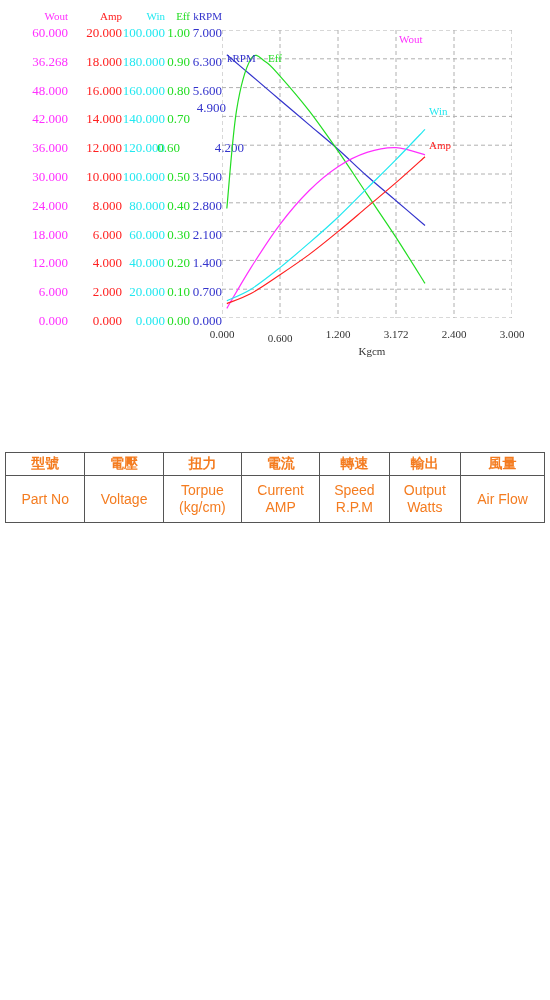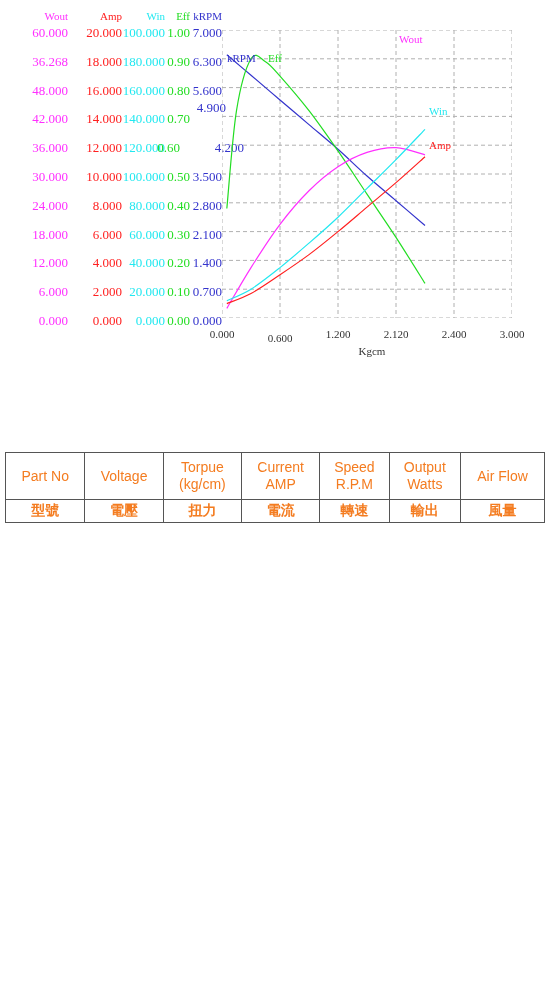--- a/index.html
+++ b/index.html
@@ -136,46 +136,46 @@
   <div class="curve-label c-krpm" style="left:227px;top:52px;">kRPM</div>
   <div class="curve-label c-eff" style="left:268px;top:52px;">Eff</div>
   <div class="curve-label c-wout" style="left:399px;top:33px;">Wout</div>
   <div class="curve-label c-win" style="left:429px;top:105px;">Win</div>
   <div class="curve-label c-amp" style="left:429px;top:139px;">Amp</div>
 
   <div id="xticks">
       <div class="xtick" style="left: 192px; top: 328px;">0.000</div>
       <div class="xtick" style="left: 250px; top: 332px;">0.600</div>
       <div class="xtick" style="left: 308px; top: 328px;">1.200</div>
-      <div class="xtick" style="left: 366px; top: 328px;">2.120</div>
+      <div class="xtick" style="left: 366px; top: 328px;">3.172</div>
       <div class="xtick" style="left: 424px; top: 328px;">2.400</div>
       <div class="xtick" style="left: 482px; top: 328px;">3.000</div>
     </div>
   <div id="xlabel">Kgcm</div>
 </div>
 
 <table id="spec-table">
   <tbody id="spec-body">
+      <tr>
+        <td class="th-cn">型號</td>
+        <td class="th-cn">電壓</td>
+        <td class="th-cn">扭力</td>
+        <td class="th-cn">電流</td>
+        <td class="th-cn">轉速</td>
+        <td class="th-cn">輸出</td>
+        <td class="th-cn">風量</td>
+      </tr>
       <tr>
         <td class="th-en" style="height: 42px;">Part No</td>
         <td class="th-en" style="height: 42px;">Voltage</td>
         <td class="th-en" style="height: 42px;">Torpue<br>(kg/cm)</td>
         <td class="th-en" style="height: 42px;">Current<br>AMP</td>
         <td class="th-en" style="height: 42px;">Speed<br>R.P.M</td>
         <td class="th-en" style="height: 42px;">Output<br>Watts</td>
         <td class="th-en" style="height: 42px;">Air  Flow</td>
-      </tr>
-      <tr>
-        <td class="th-cn">型號</td>
-        <td class="th-cn">電壓</td>
-        <td class="th-cn">扭力</td>
-        <td class="th-cn">電流</td>
-        <td class="th-cn">轉速</td>
-        <td class="th-cn">輸出</td>
-        <td class="th-cn">風量</td>
       </tr>
     </tbody>
 </table>
 
 <div id="drawing">
   <svg width="550" height="300" viewBox="0 0 550 300">
     <g fill="none" stroke="#1a1a1a" stroke-width="1" stroke-linejoin="miter">
 
       <line x1="75" y1="745" x2="75" y2="745"></line>
 

